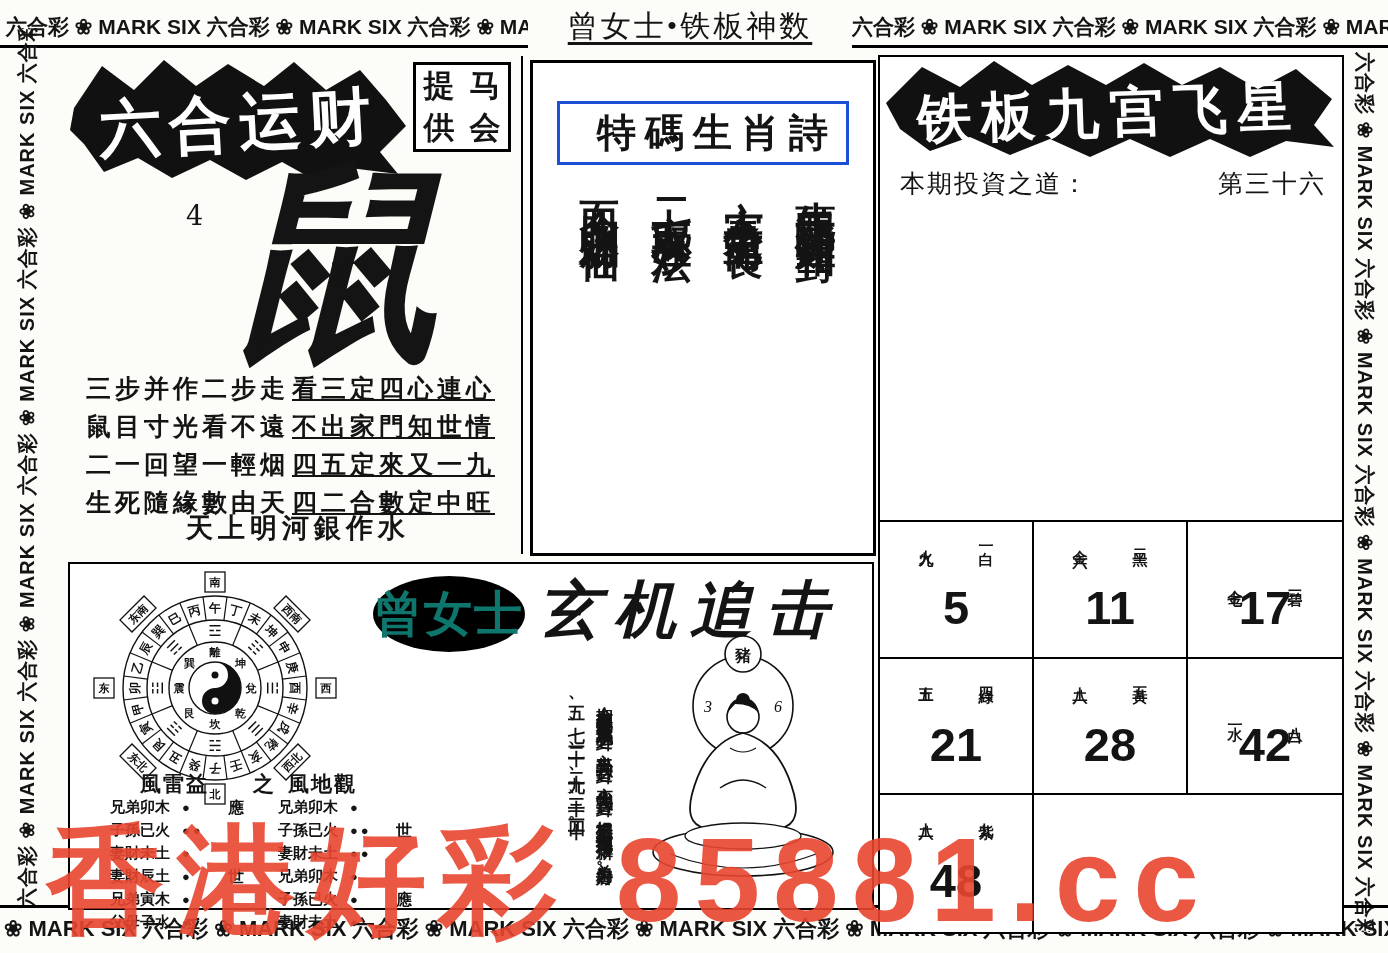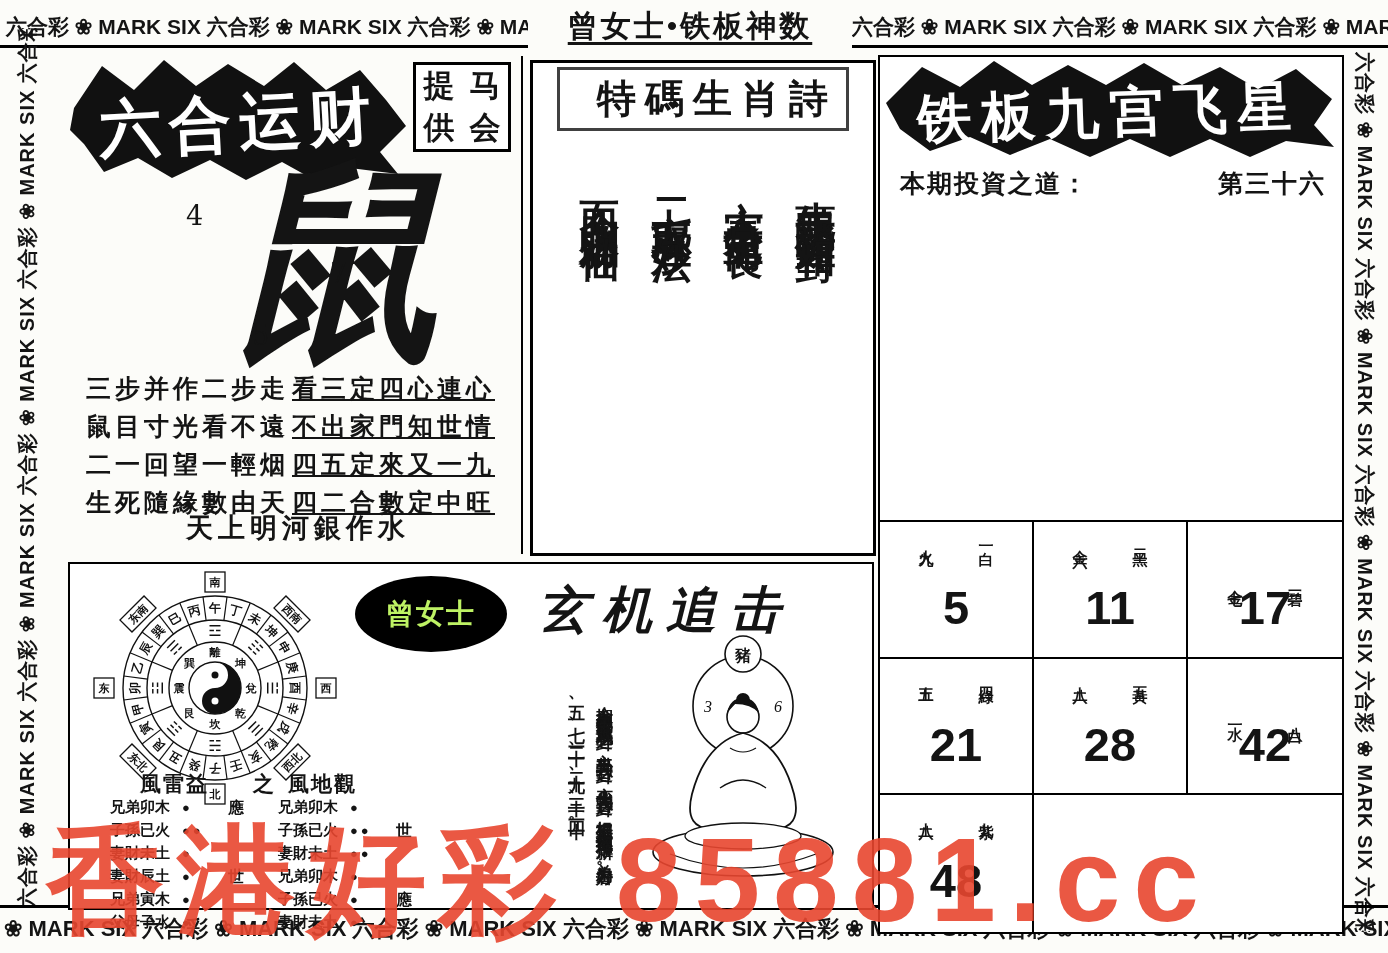--- a/index.html
+++ b/index.html
@@ -4,21 +4,21 @@
 <style>
   html,body{margin:0;padding:0;background:#e9e9e6;}
   .sheet{position:relative;width:1388px;height:953px;background:#fcfcf9;color:#141414;
          font-family:"Liberation Serif",serif;overflow:hidden;margin:0 auto;}
   
   .strip{font-family:"Liberation Sans",sans-serif;font-weight:bold;white-space:nowrap;overflow:hidden;}
   .top-strip{position:absolute;left:0;top:0;width:1388px;height:48px;display:flex;align-items:flex-end;}
   .top-strip .seg{font-size:21px;line-height:32px;height:34px;border-bottom:3px solid #000;overflow:hidden;}
   .seg-l{width:522px;padding-left:6px;}
   .seg-r{width:536px;}
-  .top-title{width:324px;text-align:center;font-size:30px;font-weight:bold;letter-spacing:3px;
+  .top-title{width:324px;text-align:center;font-size:30px;font-weight:normal;letter-spacing:3px;
              font-family:"Liberation Serif",serif;text-decoration:underline;
              text-decoration-thickness:3px;text-underline-offset:6px;line-height:44px;}
   .side-strip{position:absolute;font-size:20px;letter-spacing:1px;}
   .left-strip-inner{position:absolute;left:14px;top:908px;transform:rotate(-90deg);transform-origin:left top;width:880px;}
   .right-strip-inner{position:absolute;left:1378px;top:52px;transform:rotate(90deg);transform-origin:left top;width:880px;}
   .bottom-strip{position:absolute;left:0;bottom:0;width:1388px;height:45px;font-size:22px;line-height:42px;
                 border-top:3px solid #000;padding-left:4px;}
   
   .divider-v{position:absolute;left:521px;top:56px;width:2px;height:498px;background:#000;}
   .splash{position:absolute;}
@@ -28,46 +28,46 @@
   .seal span{display:flex;align-items:center;justify-content:center;font-size:31px;font-weight:bold;}
   .big-zodiac{position:absolute;left:185px;top:158px;width:300px;height:220px;
               font-size:212px;line-height:215px;font-weight:bold;font-style:italic;text-align:center;}
   .z-num{position:absolute;font-family:"DejaVu Serif",serif;font-size:27px;font-weight:500;}
   .poem-col{position:absolute;top:370px;font-size:25px;font-weight:600;letter-spacing:4px;}
   .poem-col div{line-height:38px;}
   .river-line{position:absolute;left:148px;top:510px;width:300px;text-align:center;
               font-size:27px;letter-spacing:5px;font-weight:600;}
   
   .zodiac-box{position:absolute;left:530px;top:60px;width:340px;height:490px;border:3px solid #000;background:#fff;}
-  .zb-title{position:absolute;left:24px;top:4px;right:24px;height:58px;border:3px solid #404040;
+  .zb-title{position:absolute;left:24px;top:38px;right:24px;height:58px;border:3px solid #1d4ed8;
             display:flex;align-items:center;justify-content:center;font-size:39px;font-weight:bold;
             letter-spacing:9px;font-family:"Liberation Sans",sans-serif;padding-left:28px;}
   .zb-cols{position:absolute;left:18px;top:106px;right:22px;bottom:14px;writing-mode:vertical-rl;}
   .zb-cols div{font-size:40px;font-weight:bold;line-height:72px;letter-spacing:7px;}
   
   .right-panel{position:absolute;left:878px;top:55px;width:462px;height:875px;border:2px solid #000;background:#fff;}
   .invest-line{position:absolute;left:20px;top:110px;right:16px;display:flex;justify-content:space-between;
-               font-size:25px;font-weight:bold;letter-spacing:2px;}
+               font-size:25px;font-weight:normal;letter-spacing:2px;}
   .para{position:absolute;left:14px;top:140px;right:12px;font-size:24px;line-height:46.5px;
         text-align:justify;letter-spacing:1px;font-weight:500;}
   .nine-grid{position:absolute;left:0;right:0;top:463px;bottom:0;display:grid;
              grid-template-columns:repeat(3,1fr);grid-template-rows:repeat(3,1fr);border-top:2px solid #000;}
   .ng-cell{border-right:2px solid #000;border-bottom:2px solid #000;display:flex;flex-direction:column;
            align-items:center;padding-top:16px;}
   .ng-cell:nth-child(3n){border-right:none;text-align:right;}
   .ng-cell:nth-child(n+7){border-bottom:none;}
   .ng-labels{display:flex;gap:44px;height:44px;}
   .vlab{writing-mode:vertical-rl;font-size:15px;font-weight:bold;letter-spacing:2px;line-height:16px;}
   .ng-num{font-family:"Liberation Sans",sans-serif;font-size:47px;font-weight:bold;line-height:52px;}
   
   .mystery-box{position:absolute;left:68px;top:562px;width:802px;height:344px;border:2px solid #000;background:#fff;}
-  .author-badge{position:absolute;left:285px;top:12px;width:152px;height:76px;background:#000;border-radius:50%;
-                color:#bef264;display:flex;align-items:center;justify-content:center;
-                font-size:28px;font-weight:bold;letter-spacing:2px;}
-  .mystery-title{position:absolute;left:468px;top:0px;width:340px;font-size:50px;font-weight:bold;
+  .author-badge{position:absolute;left:303px;top:12px;width:152px;height:76px;background:#000;border-radius:50%;
+                color:#0f766e;display:flex;align-items:center;justify-content:center;
+                font-size:48px;font-weight:bold;letter-spacing:2px;}
+  .mystery-title{position:absolute;left:468px;top:0px;width:340px;font-size:62px;font-weight:bold;
                  font-style:italic;letter-spacing:14px;line-height:92px;white-space:nowrap;}
   .vtext{position:absolute;left:372px;top:128px;height:204px;width:176px;writing-mode:vertical-rl;
          font-size:17px;font-weight:bold;line-height:28px;letter-spacing:2px;}
   .hex-head{position:absolute;left:40px;top:206px;width:320px;font-size:21px;font-weight:bold;letter-spacing:2px;}
   .hex-head .hh-l{position:absolute;left:30px;}
   .hex-head .hh-c{position:absolute;left:143px;}
   .hex-head .hh-r{position:absolute;left:178px;}
   .hex-group{position:absolute;font-size:15px;font-weight:bold;}
   .hex-left{left:40px;top:232px;}
   .hex-right{left:208px;top:232px;}

